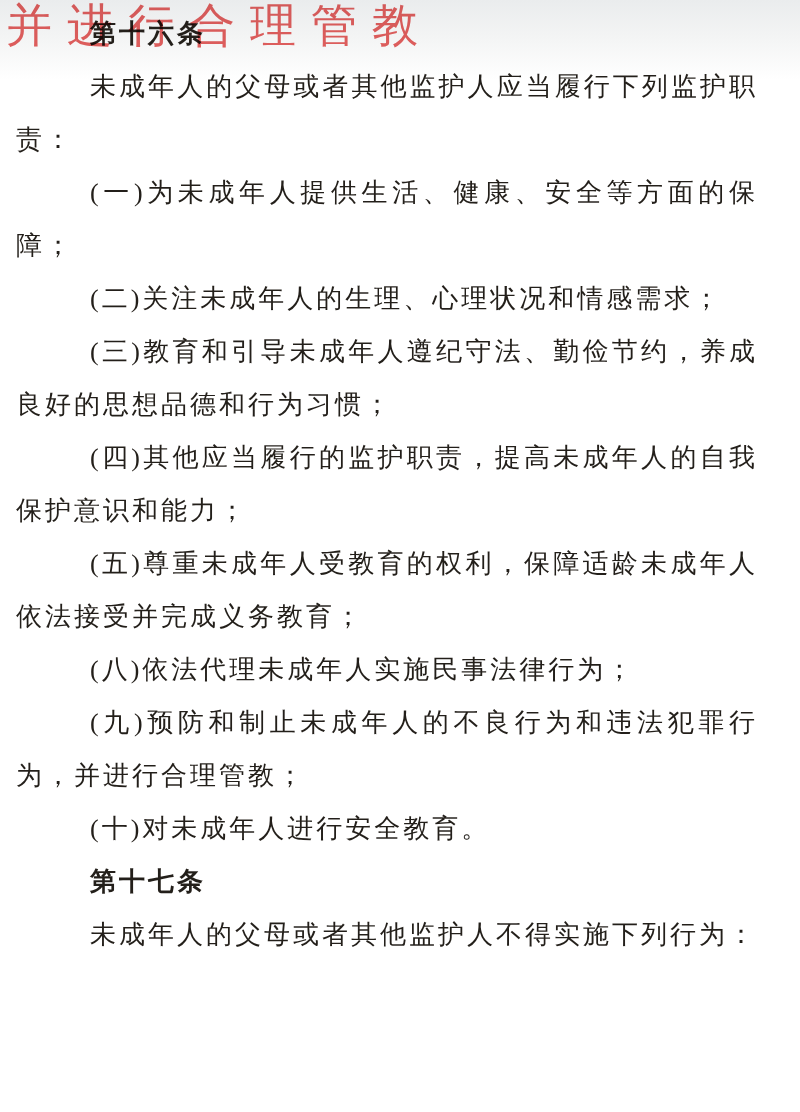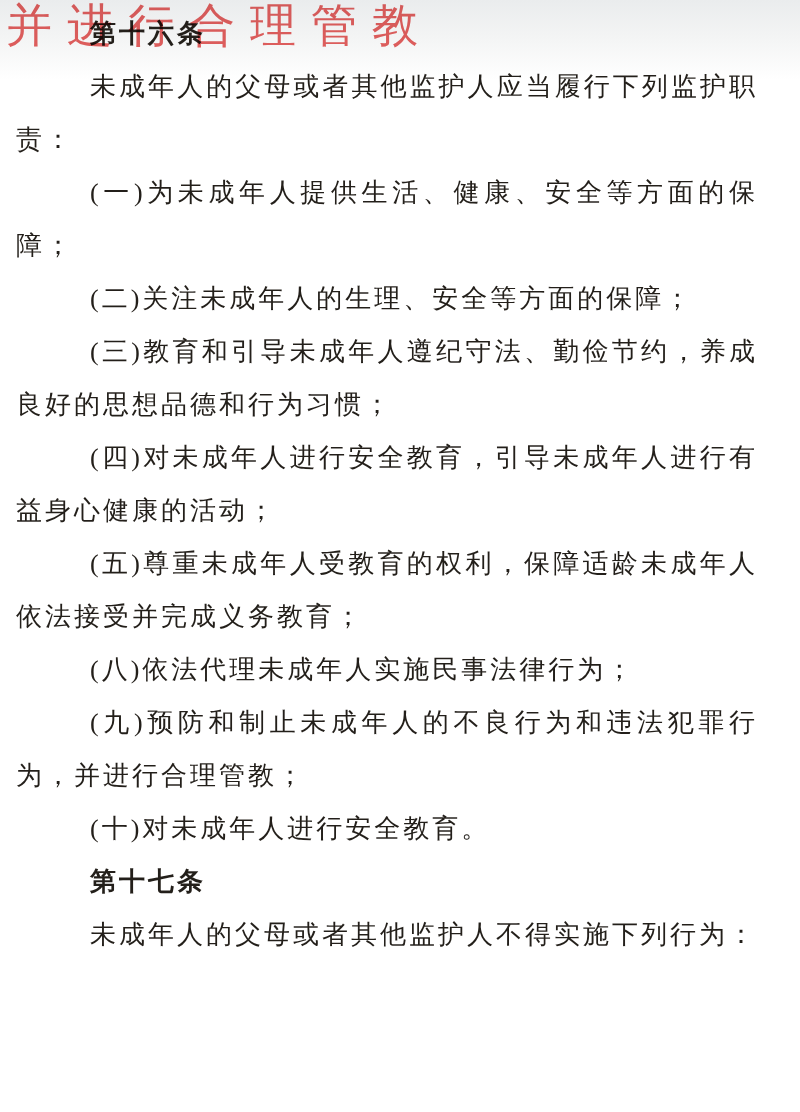--- a/index.html
+++ b/index.html
@@ -63,23 +63,23 @@
 <body>
 
 <div class="page">
 
   <div class="watermark">并进行合理管教</div>
 
   <div class="content">
     <p class="heading">第十六条</p>
     <p class="body">未成年人的父母或者其他监护人应当履行下列监护职责：</p>
     <p class="body">(一)为未成年人提供生活、健康、安全等方面的保障；</p>
-    <p class="body">(二)关注未成年人的生理、安全等方面的保障；</p>
+    <p class="body">(二)关注未成年人的生理、心理状况和情感需求；</p>
     <p class="body">(三)教育和引导未成年人遵纪守法、勤俭节约，养成良好的思想品德和行为习惯；</p>
-    <p class="body">(四)对未成年人进行安全教育，引导未成年人进行有益身心健康的活动；</p>
+    <p class="body">(四)其他应当履行的监护职责，提高未成年人的自我保护意识和能力；</p>
     <p class="body">(五)尊重未成年人受教育的权利，保障适龄未成年人依法接受并完成义务教育；</p>
     <p class="body">(八)依法代理未成年人实施民事法律行为；</p>
     <p class="body">(九)预防和制止未成年人的不良行为和违法犯罪行为，并进行合理管教；</p>
     <p class="body">(十)对未成年人进行安全教育。</p>
     <p class="heading">第十七条</p>
     <p class="body">未成年人的父母或者其他监护人不得实施下列行为：</p>
   </div>
 
 </div>
 

